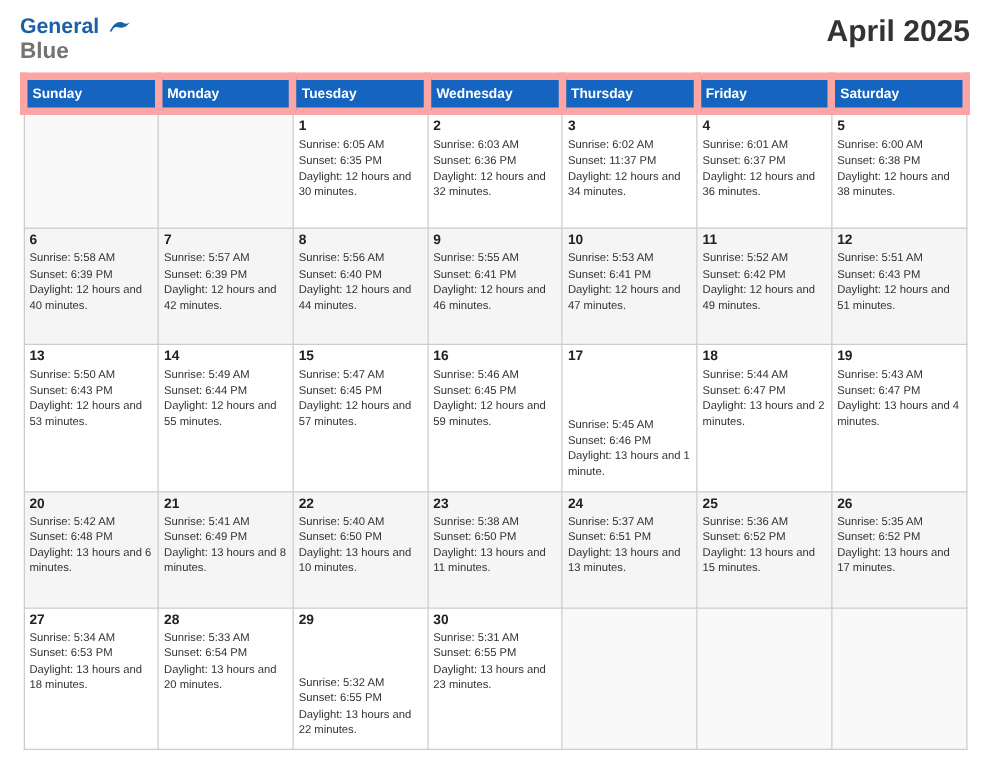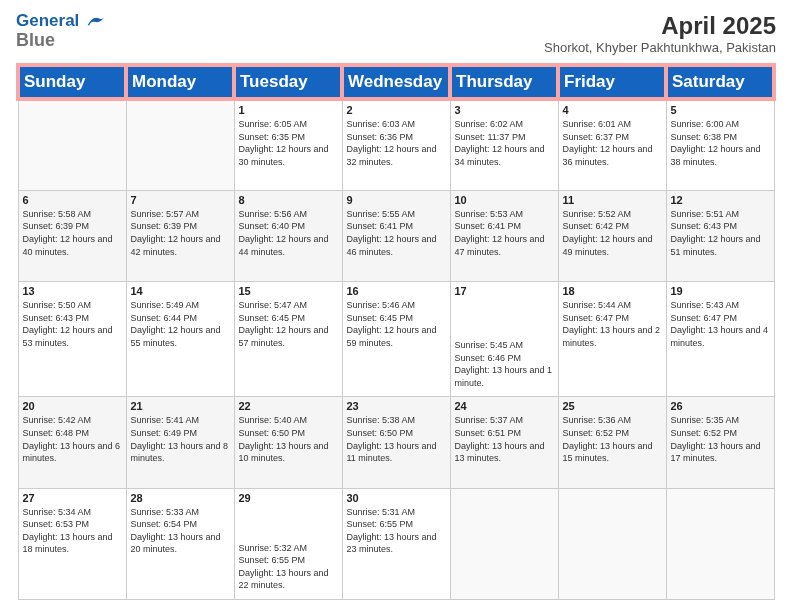--- a/index.html
+++ b/index.html
@@ -49,25 +49,25 @@
     .calendar {
       flex: 1;
       border: 1px solid #ccc;
       border-collapse: collapse;
       width: 100%;
       table-layout: fixed;
     }
     .calendar th {
       background-color: #1565c0;
       color: #fff;
-      font-size: 17px;
+      font-size: 11px;
       font-weight: bold;
       padding: 5px 4px;
       text-align: left;
-      border: 4px solid #fca5a5;
+      border: 6px solid #fca5a5;
     }
     .calendar td {
       border: 1px solid #ccc;
       vertical-align: top;
       padding: 3px 4px;
       font-size: 9.5px;
       color: #333;
       height: 88px;
     }
     .calendar tr:last-child td {
@@ -102,21 +102,20 @@
           <span style="color:#1a5fa8;">General</span>
           <svg class="logo-icon" viewBox="0 0 24 18" style="display:inline-block;vertical-align:middle;margin-left:2px;">
             <path d="M2 14 Q8 2 16 6 Q20 8 22 4 Q18 12 10 10 Q6 9 4 14Z" fill="#1a5fa8"></path>
           </svg>
         </div>
         <div style="font-size:18px;font-weight:bold;color:#737373;line-height:1.1;">Blue</div>
       </div>
     </div>
     <div class="title-area">
       <div class="month-title">April 2025</div>
-      <div class="subtitle">Shorkot, Khyber Pakhtunkhwa, Pakistan</div>
     </div>
   </div>
 
   <table class="calendar">
     <thead>
       <tr>
       <th>Sunday</th>
           <th>Monday</th>
           <th>Tuesday</th>
           <th>Wednesday</th>

